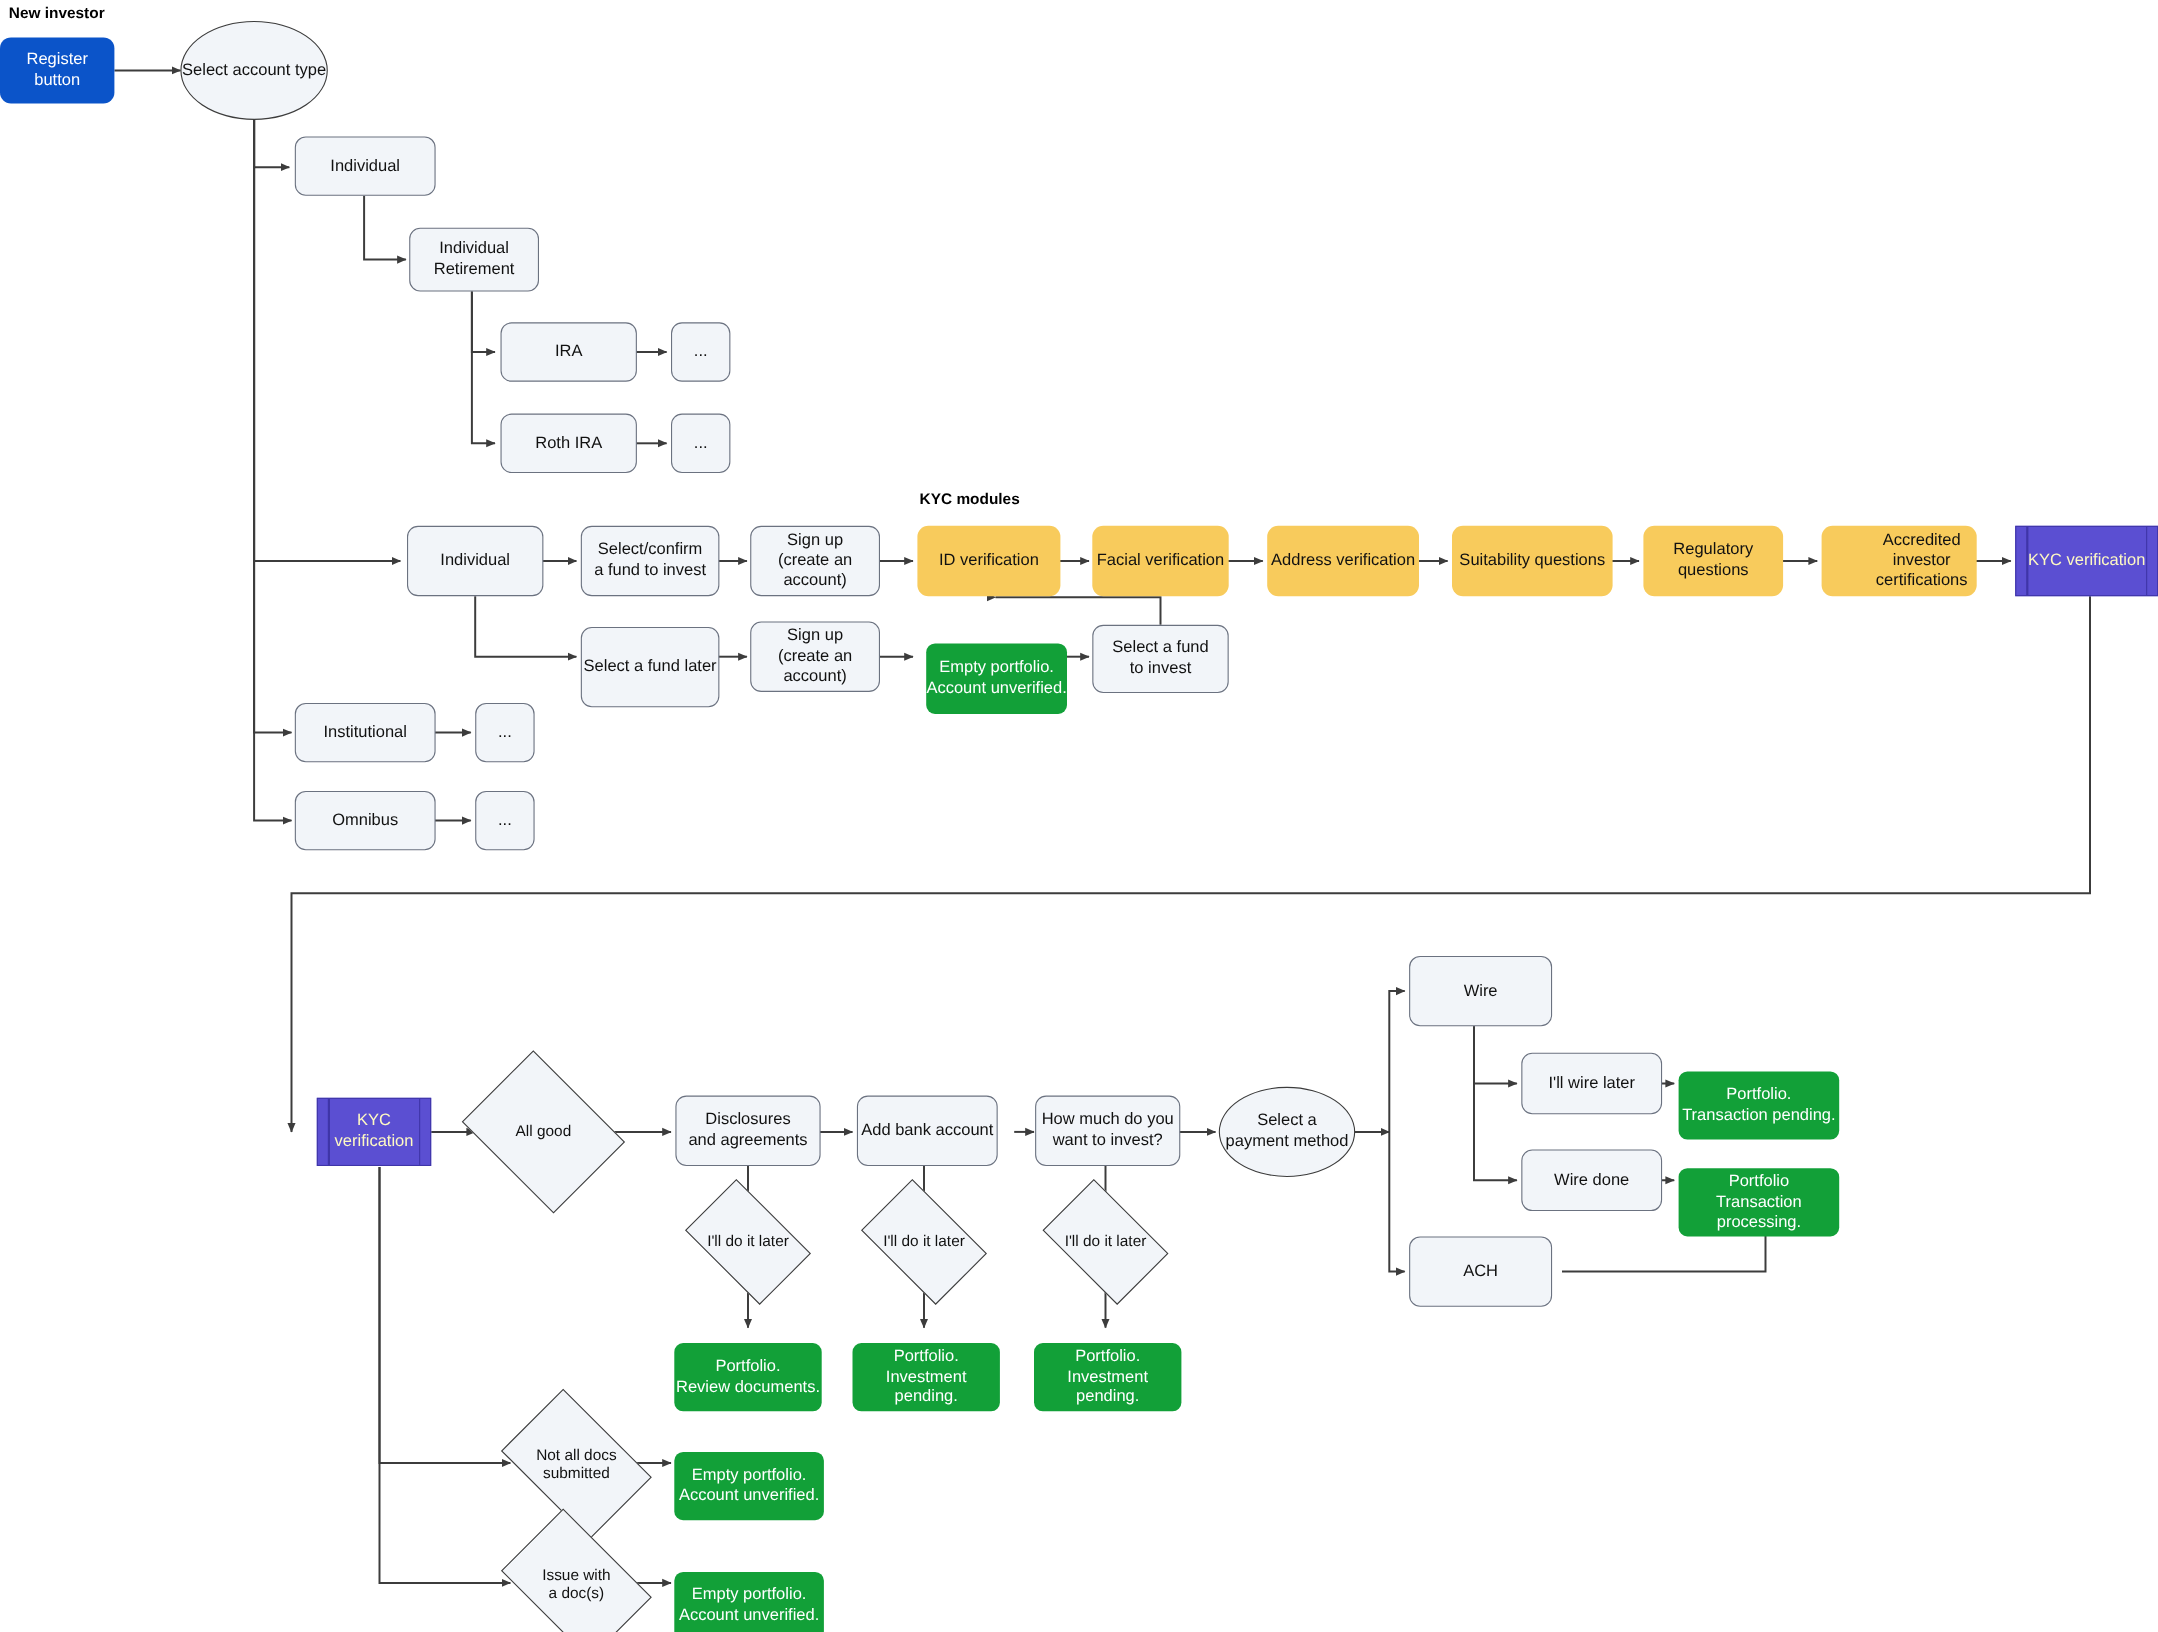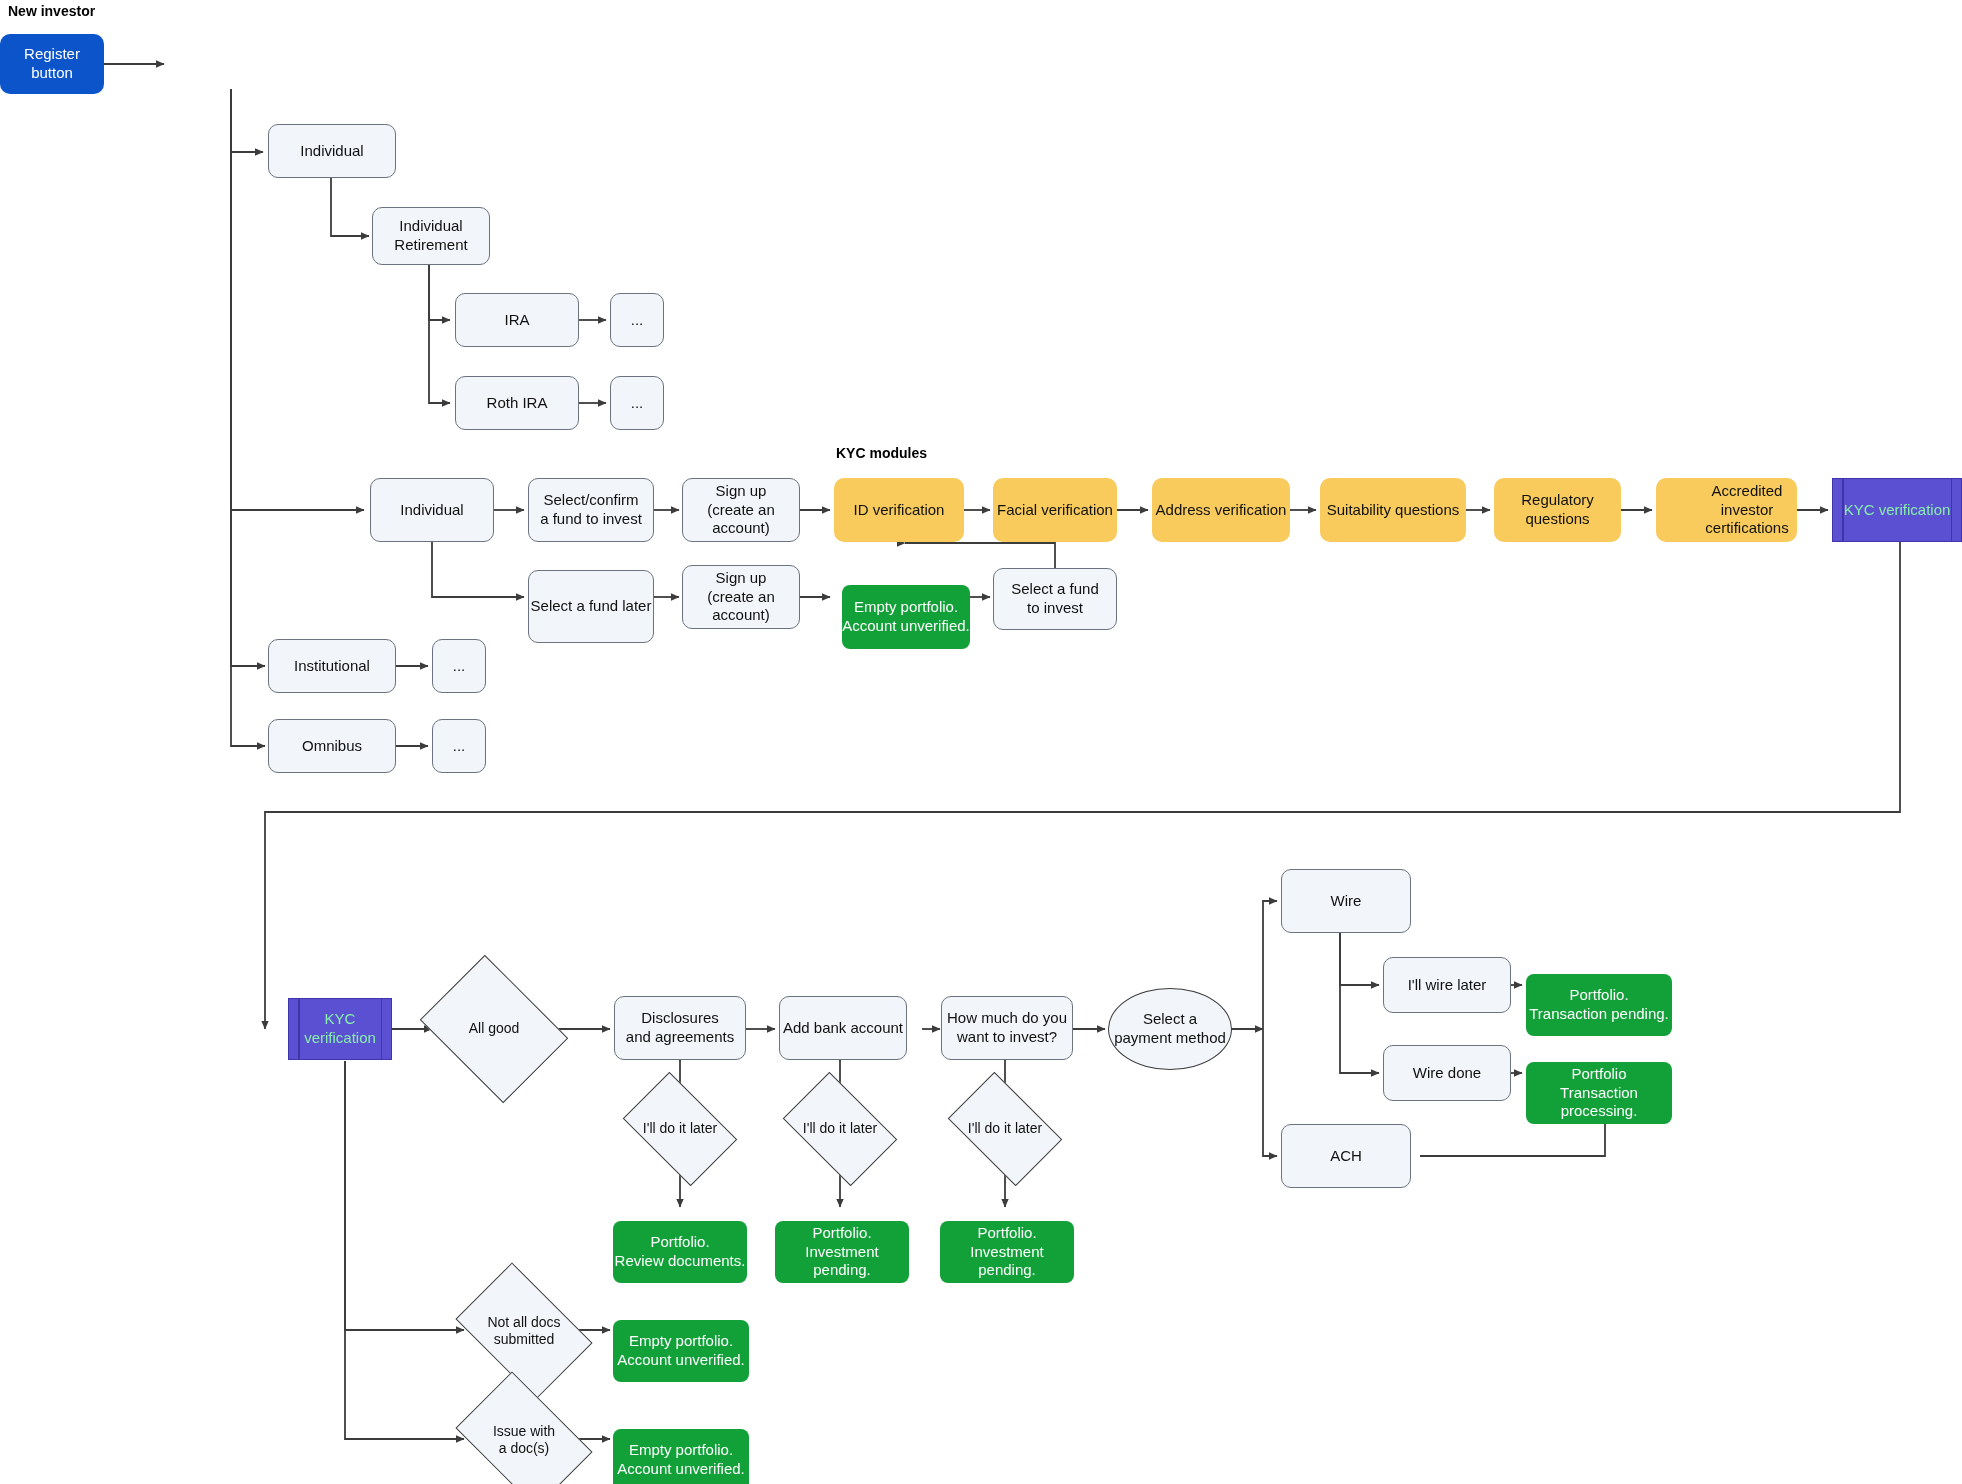--- a/index.html
+++ b/index.html
@@ -11,21 +11,21 @@
 
   
   .box{background:#f2f5f9;border:1.5px solid #6b7280;border-radius:10px;color:#111111;font-size:15px;}
   
   .box.blue{background:#0b54c9;border:none;border-radius:10px;color:#ffffff;font-size:15px;}
   
   .box.orange{background:#f8cb5c;border:none;border-radius:10px;color:#111111;font-size:15px;}
   
   .box.green{background:#12a038;border:none;border-radius:8px;color:#ffffff;font-size:15px;margin-top:20px;}
   
-  .box.purple{background:#5b4fd2;border:1.5px solid #3f35a8;border-radius:0;color:#86efac;font-size:15px;}
+  .box.purple{background:#5b4fd2;border:1.5px solid #3f35a8;border-radius:0;color:#fef9c3;font-size:15px;}
   .box.purple::before,.box.purple::after{content:"";position:absolute;top:0;bottom:0;width:1.5px;background:#3f35a8;}
   .box.purple::before{left:9px;}
   .box.purple::after{right:9px;}
 
   
   .ellipse{background:#f2f5f9;border:1.5px solid #3c3c3c;border-radius:50%;color:#111111;font-size:15px;}
 
   
   .diamond{color:#111111;font-size:14px;}
   .diamond .dshape{position:absolute;left:0;top:0;right:0;bottom:0;background:#f2f5f9;
@@ -115,20 +115,21 @@
       <path d="M574,1330 L610,1330"></path>
       <path d="M574,1439 L610,1439"></path>
     </g>
   </svg>
 
   <div class="grouplabel" style="left:8px;top:3px;">New investor</div>
   <div class="grouplabel" style="left:836px;top:445px;">KYC modules</div>
 
   <div class="node box blue" style="left:0px;top:34px;width:104px;height:60px;">Register
 button</div>
+  <div class="node ellipse" style="left:164px;top:19px;width:134px;height:90px;">Select account type</div>
 
   <div class="node box" style="left:268px;top:124px;width:128px;height:54px;">Individual</div>
   <div class="node box" style="left:372px;top:207px;width:118px;height:58px;">Individual
 Retirement</div>
 
   <div class="node box" style="left:455px;top:293px;width:124px;height:54px;">IRA</div>
   <div class="node box" style="left:610px;top:293px;width:54px;height:54px;">...</div>
   <div class="node box" style="left:455px;top:376px;width:124px;height:54px;">Roth IRA</div>
   <div class="node box" style="left:610px;top:376px;width:54px;height:54px;">...</div>
 

